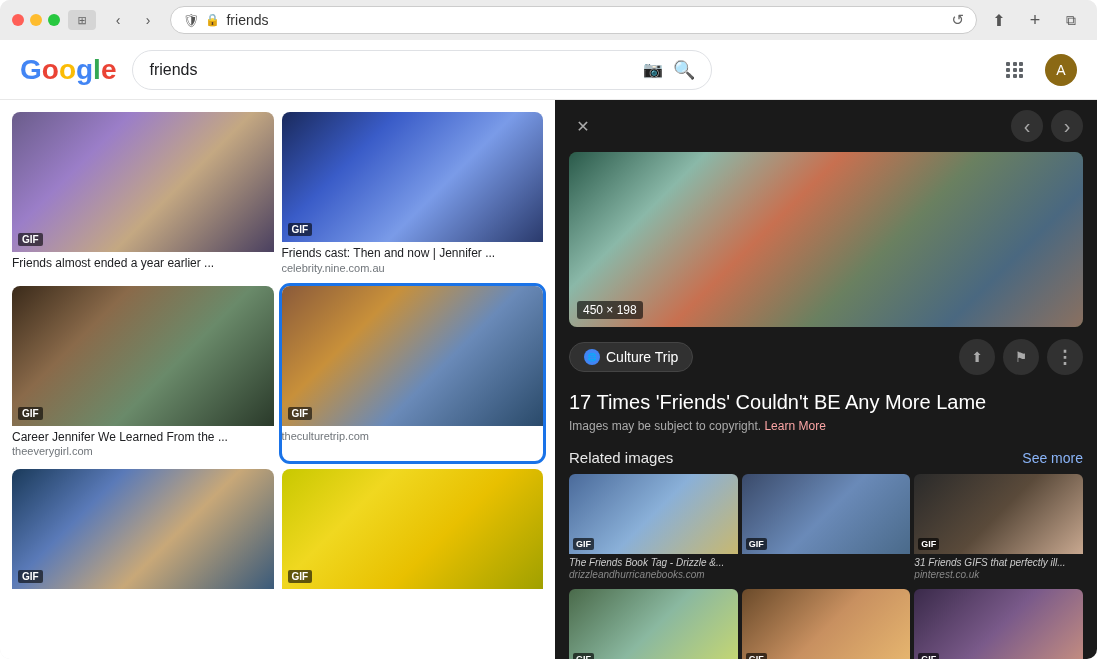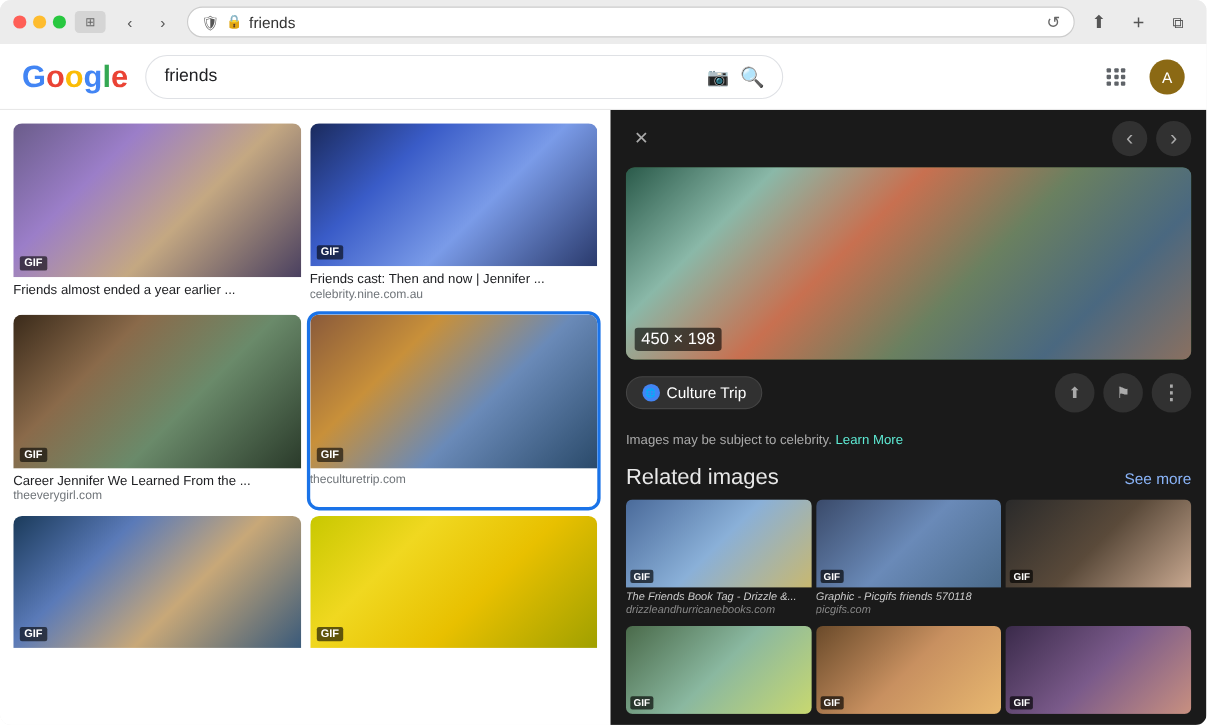--- a/index.html
+++ b/index.html
@@ -62,41 +62,41 @@
     
     .right-panel { flex: 1; background: #1a1a1a; color: #fff; display: flex; flex-direction: column; overflow: hidden; }
     .panel-header { display: flex; align-items: center; justify-content: space-between; padding: 10px 14px; }
     .close-btn { width: 28px; height: 28px; border-radius: 50%; display: flex; align-items: center; justify-content: center; cursor: pointer; color: #aaa; font-size: 16px; }
     .panel-nav { display: flex; gap: 8px; }
     .panel-nav-btn { width: 32px; height: 32px; border-radius: 50%; display: flex; align-items: center; justify-content: center; cursor: pointer; color: #aaa; font-size: 16px; background: rgba(255,255,255,0.1); }
 
     
     .main-image-display { position: relative; margin: 0 14px; border-radius: 8px; overflow: hidden; background: #2a4a2a; }
     .main-img-ph { width: 100%; height: 175px; background: linear-gradient(135deg, #2a5a4a 0%, #8ab8a8 20%, #c87050 40%, #6a8060 60%, #4a6880 80%, #8a7060 100%); position: relative; }
-    .img-dimensions { position: absolute; bottom: 8px; left: 8px; background: rgba(0,0,0,0.6); color: #fff; font-size: 15px; padding: 2px 6px; border-radius: 3px; margin-top: 20px; }
+    .img-dimensions { position: absolute; bottom: 8px; left: 8px; background: rgba(0,0,0,0.6); color: #fff; font-size: 12px; padding: 2px 6px; border-radius: 3px; margin-top: 20px; }
 
     
     .source-section { padding: 12px 14px 6px; }
     .source-pill { display: inline-flex; align-items: center; gap: 6px; background: rgba(255,255,255,0.1); border: 1px solid #444; border-radius: 20px; padding: 6px 14px; cursor: pointer; font-size: 14px; color: #fff; }
     .source-icon { width: 16px; height: 16px; background: #4285f4; border-radius: 50%; display: flex; align-items: center; justify-content: center; font-size: 8px; color: #fff; flex-shrink: 0; }
     .panel-actions { display: flex; gap: 8px; margin-left: auto; }
     .panel-action-btn { width: 36px; height: 36px; border-radius: 50%; display: flex; align-items: center; justify-content: center; cursor: pointer; color: #aaa; font-size: 16px; background: rgba(255,255,255,0.1); }
 
     .source-row { display: flex; align-items: center; }
 
     
     .panel-title-area { padding: 8px 14px; }
     .panel-title { font-size: 20px; color: #fff; font-weight: 400; line-height: 1.3; }
     .copyright-note { font-size: 12px; color: #aaa; margin-top: 4px; }
-    .learn-more { color: #5eead4; cursor: pointer; }
+    .learn-more { color: #fca5a5; cursor: pointer; }
 
     
     .related-section { padding: 8px 14px; flex: 1; overflow: hidden; }
     .related-header { display: flex; align-items: center; justify-content: space-between; margin-bottom: 8px; }
-    .related-title { font-size: 20px; color: #e8e8e8; font-weight: 500; }
+    .related-title { font-size: 15px; color: #e8e8e8; font-weight: 500; }
     .see-more { font-size: 14px; color: #8ab4f8; cursor: pointer; }
     .related-grid { display: grid; grid-template-columns: repeat(3, 1fr); gap: 4px; }
     .related-card { border-radius: 6px; overflow: hidden; cursor: pointer; position: relative; }
     .related-img { width: 100%; height: 80px; display: block; position: relative; }
     .related-ph1 { background: linear-gradient(135deg, #4a6a9a 0%, #8ab0d8 50%, #c8b870 100%); }
     .related-ph2 { background: linear-gradient(135deg, #3a4a6a 0%, #6a8ab8 50%, #4a6a8a 100%); }
     .related-ph3 { background: linear-gradient(135deg, #2a2a2a 0%, #5a4a3a 50%, #c8a890 100%); }
     .related-ph4 { background: linear-gradient(135deg, #4a6a4a 0%, #8ab8a0 50%, #c8d870 100%); }
     .related-ph5 { background: linear-gradient(135deg, #6a4a2a 0%, #c89060 50%, #e8b870 100%); }
     .related-ph6 { background: linear-gradient(135deg, #3a2a4a 0%, #7a5a8a 50%, #c89080 100%); }
@@ -267,22 +267,23 @@
             </div>
             <div class="panel-actions">
               <div class="panel-action-btn" style="font-size: 14px;">⬆</div>
               <div class="panel-action-btn" style="font-size: 14px;">⚑</div>
               <div class="panel-action-btn" style="font-size: 18px; font-weight: bold;">⋮</div>
             </div>
           </div>
         </div>
 
         <div class="panel-title-area">
+          <div class="panel-title">17 Times 'Friends' Couldn't BE Any More Lame</div>
           <div class="copyright-note">
-            <span>Images may be subject to celebrity.</span>
+            <span>Images may be subject to copyright.</span>
             <span class="learn-more">Learn More</span>
           </div>
         </div>
 
         <div class="related-section">
           <div class="related-header">
             <span class="related-title">Related images</span>
             <span class="see-more">See more</span>
           </div>
 
@@ -293,28 +294,28 @@
               </div>
               <div class="related-info">
                 <div class="related-card-title">The Friends Book Tag - Drizzle &amp;...</div>
                 <div class="related-card-source">drizzleandhurricanebooks.com</div>
               </div>
             </div>
             <div class="related-card">
               <div class="related-img related-ph2">
                 <span class="gif-badge-sm">GIF</span>
               </div>
+            </div>
+            <div class="related-card">
+              <div class="related-img related-ph3">
+                <span class="gif-badge-sm">GIF</span>
+              </div>
               <div class="related-info">
-                <div class="related-card-title">Graphic - Picgifs friends 570118</div>
-                <div class="related-card-source">picgifs.com</div>
-              </div>
-            </div>
-            <div class="related-card">
-              <div class="related-img related-ph3">
-                <span class="gif-badge-sm">GIF</span>
+                <div class="related-card-title">31 Friends GIFS that perfectly ill...</div>
+                <div class="related-card-source">pinterest.co.uk</div>
               </div>
             </div>
           </div>
 
           <div class="related-grid-2" style="margin-top:6px;">
             <div class="related-card">
               <div class="related-img related-ph4">
                 <span class="gif-badge-sm">GIF</span>
               </div>
 

